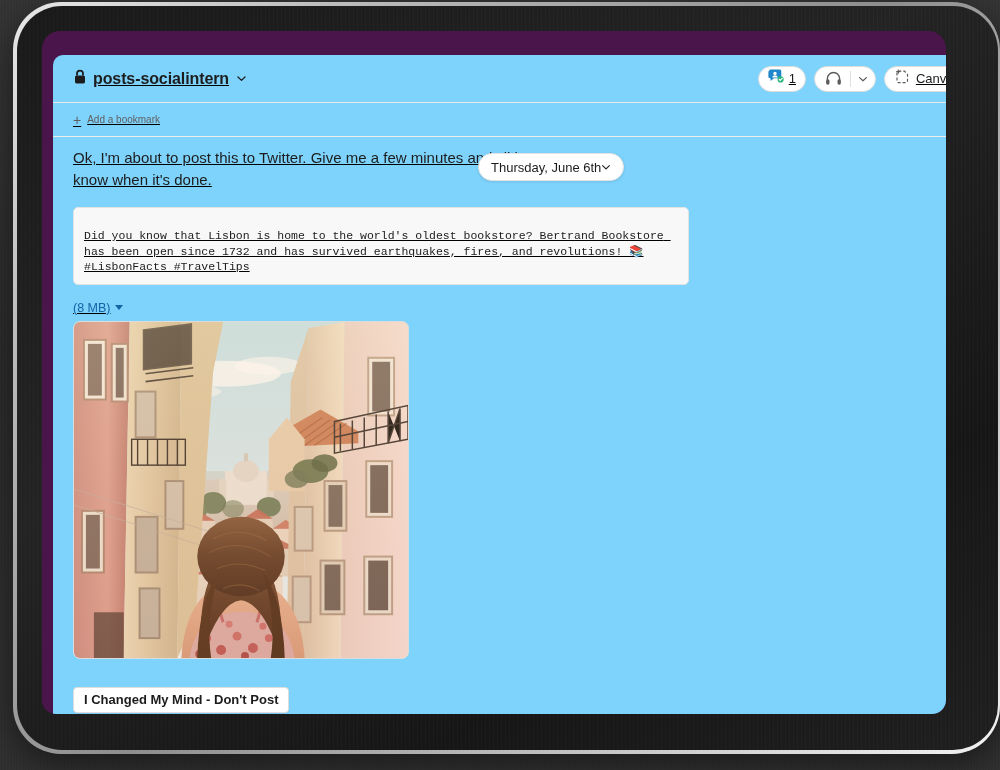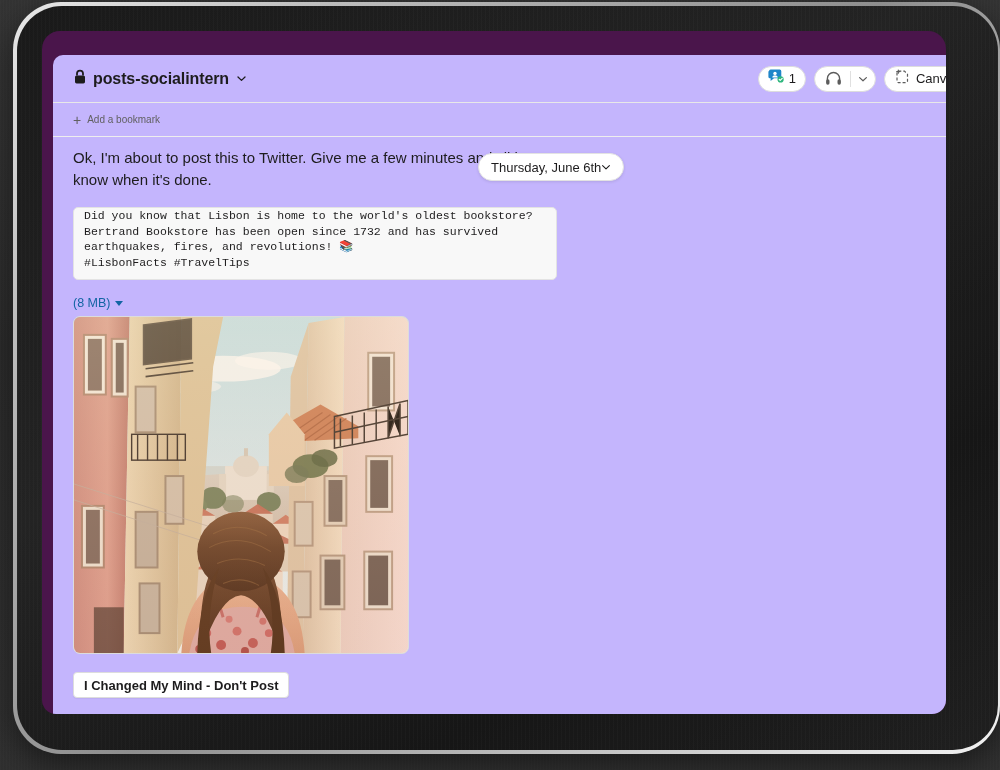--- a/index.html
+++ b/index.html
@@ -59,23 +59,24 @@
     overflow: hidden;
   }
 
   
   .content-pane {
     position: absolute;
     left: 11px;
     top: 24px;
     width: 934px;
     height: 668px;
-    background: #c4b5fd;
+    background: #7dd3fc;
     border-radius: 10px 10px 10px 10px;
     overflow: hidden;
+    text-decoration: underline;
   }
 
   
   .channel-header {
     position: relative;
     height: 48px;
     border-bottom: 1px solid #e8e8e8;
     display: flex;
     align-items: center;
     padding: 0 14px 0 20px;
@@ -218,25 +219,25 @@
   }
   .date-pill .date-label {
     font-size: 13px;
     color: #1d1c1d;
     white-space: nowrap;
   }
 
   
   .code-block {
     margin-top: 16px;
-    width: 484px;
+    width: 616px;
     border: 1px solid #e3e3e3;
     border-radius: 5px;
     background: #f8f8f8;
-    padding: 0 10px 9px 10px;
+    padding: 20px 10px 9px 10px;
   }
   .code-block pre {
     font-family: "Liberation Mono", "DejaVu Sans Mono", monospace;
     font-size: 11.5px;
     line-height: 15.5px;
     color: #1d1c1d;
     white-space: pre-wrap;
     word-break: break-word;
   }
 
@@ -269,21 +270,21 @@
     border: 1px solid #dcdcdc;
     overflow: hidden;
     position: relative;
     cursor: pointer;
     background: #cdd9df;
   }
   .photo svg { display: block; width: 100%; height: 100%; }
 
   
   .action-btn {
-    margin-top: 18px;
+    margin-top: 28px;
     display: inline-flex;
     align-items: center;
     height: 26px;
     padding: 0 10px;
     border: 1px solid #ddd;
     border-radius: 4px;
     background: #fff;
     box-shadow: 0 1px 1px rgba(0,0,0,0.05);
     font-size: 13px;
     font-weight: 600;

